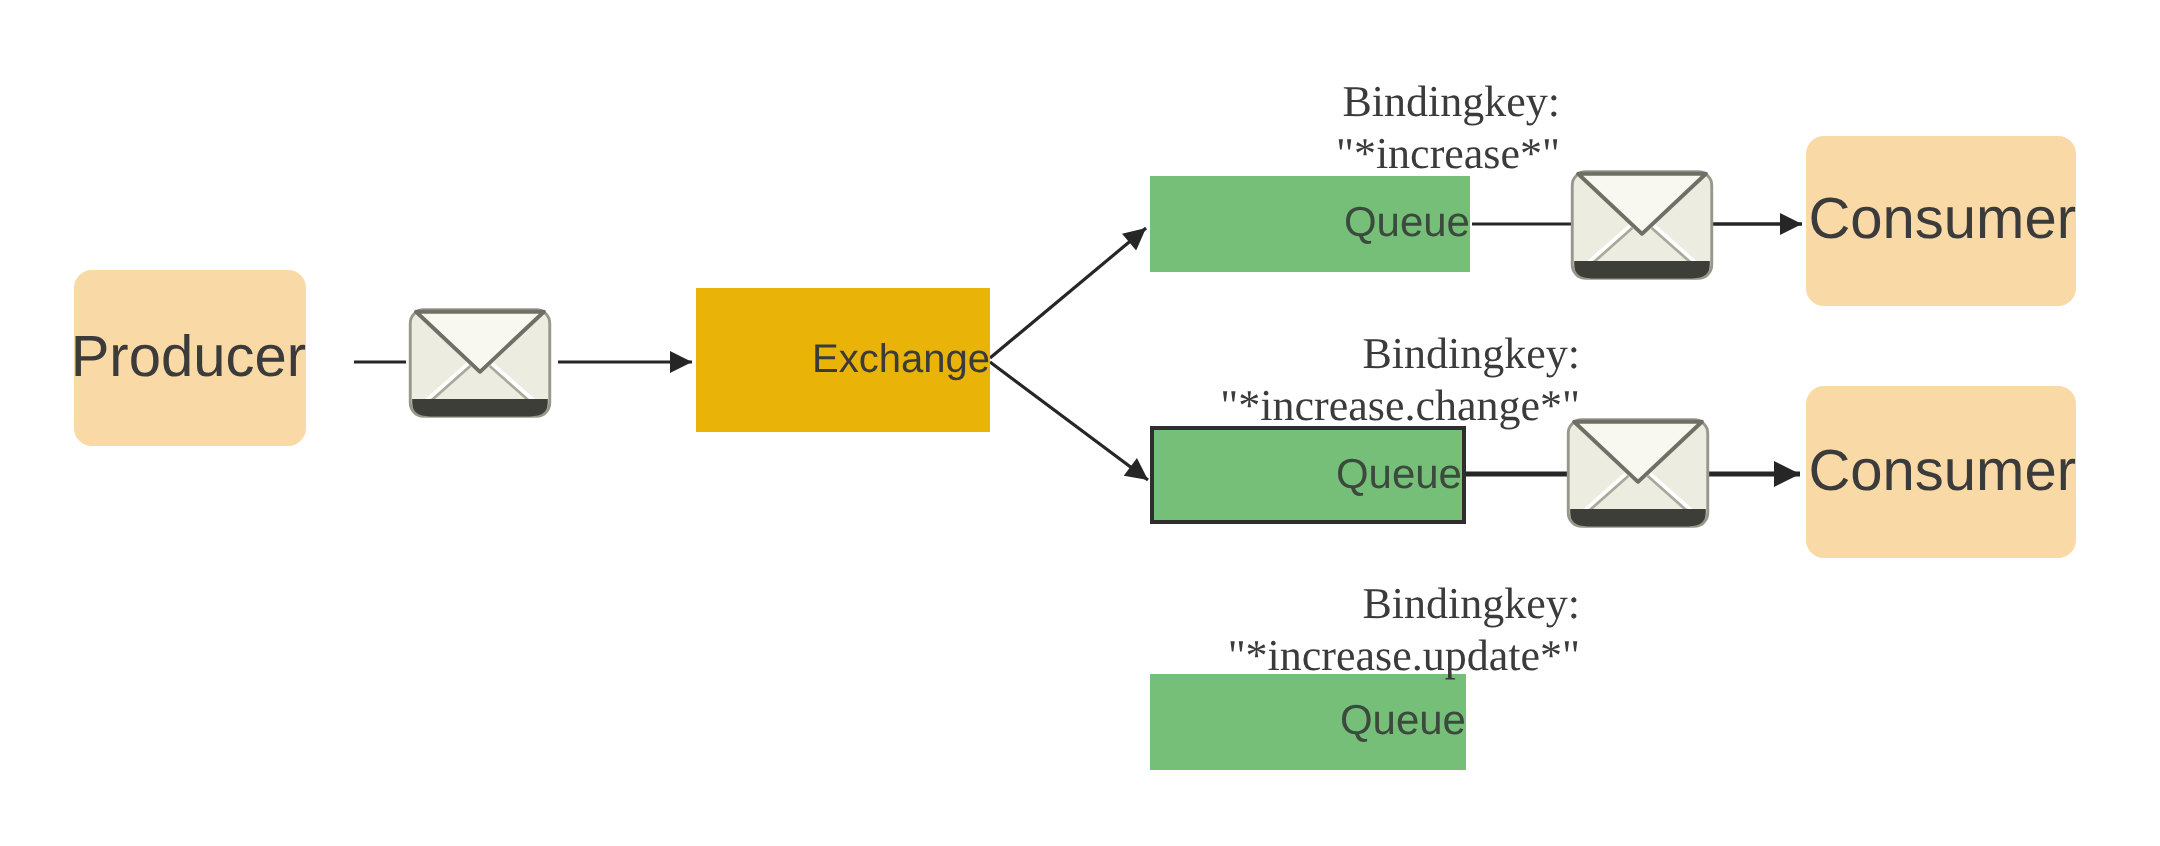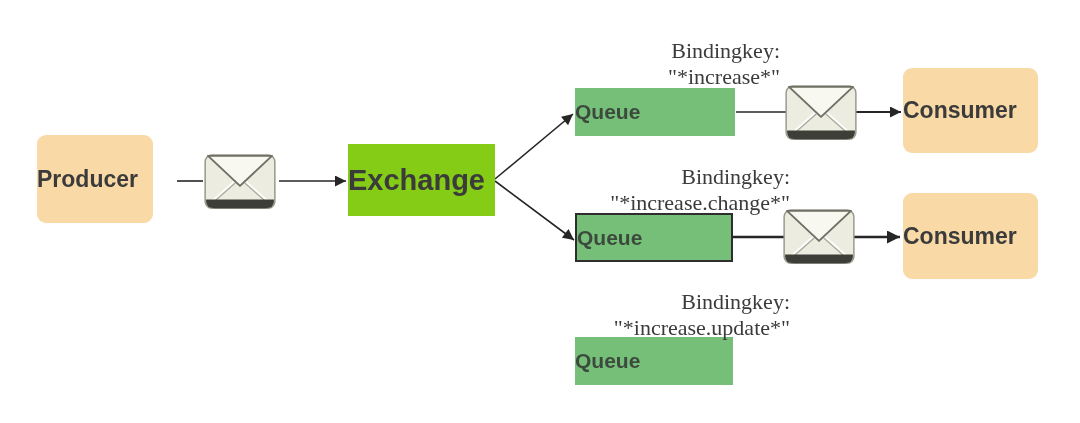--- a/index.html
+++ b/index.html
@@ -12,33 +12,32 @@
     position: relative;
     width: 1080px;
     height: 423px;
     background: #ffffff;
     overflow: hidden;
   }
   .node {
     position: absolute;
     display: flex;
     align-items: center;
-    justify-content: flex-start;
+    justify-content: flex-end;
     color: #3b3b3b;
     box-sizing: border-box;
-    font-weight: bold;
   }
   .rounded-box {
     background: #f9d9a5;
     border-radius: 9px;
-    font-size: 23px;
+    font-size: 29px;
   }
   .exchange-box {
-    background: #84cc16;
-    font-size: 29px;
+    background: #eab308;
+    font-size: 20px;
   }
   .queue-box {
     background: #76bf78;
     font-size: 21px;
     color: #3c4a3e;
   }
   .queue-box.bordered {
     border: 2px solid #2e2e2e;
   }
   .annotation {

